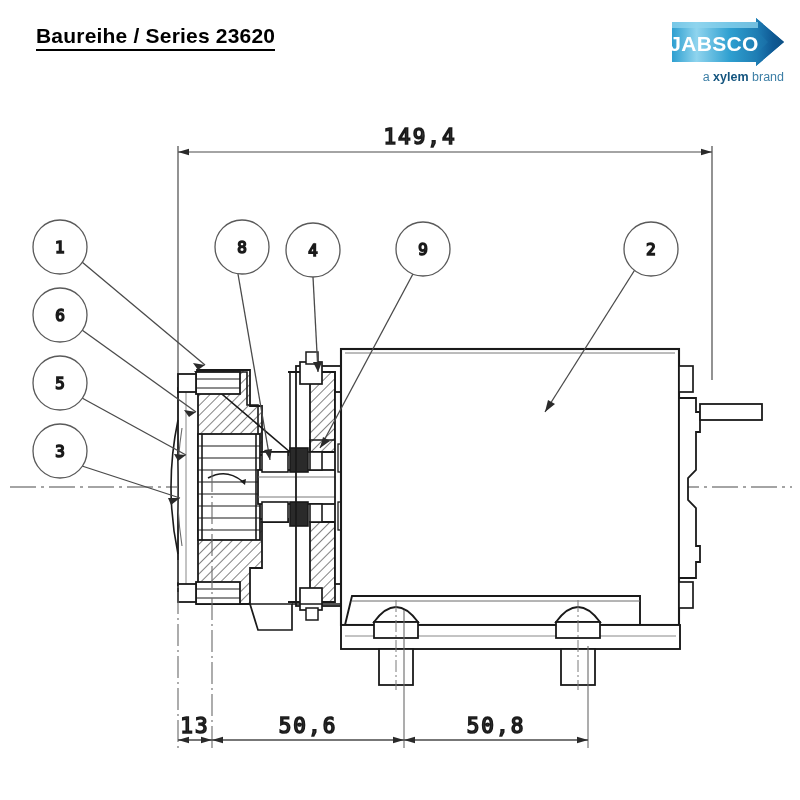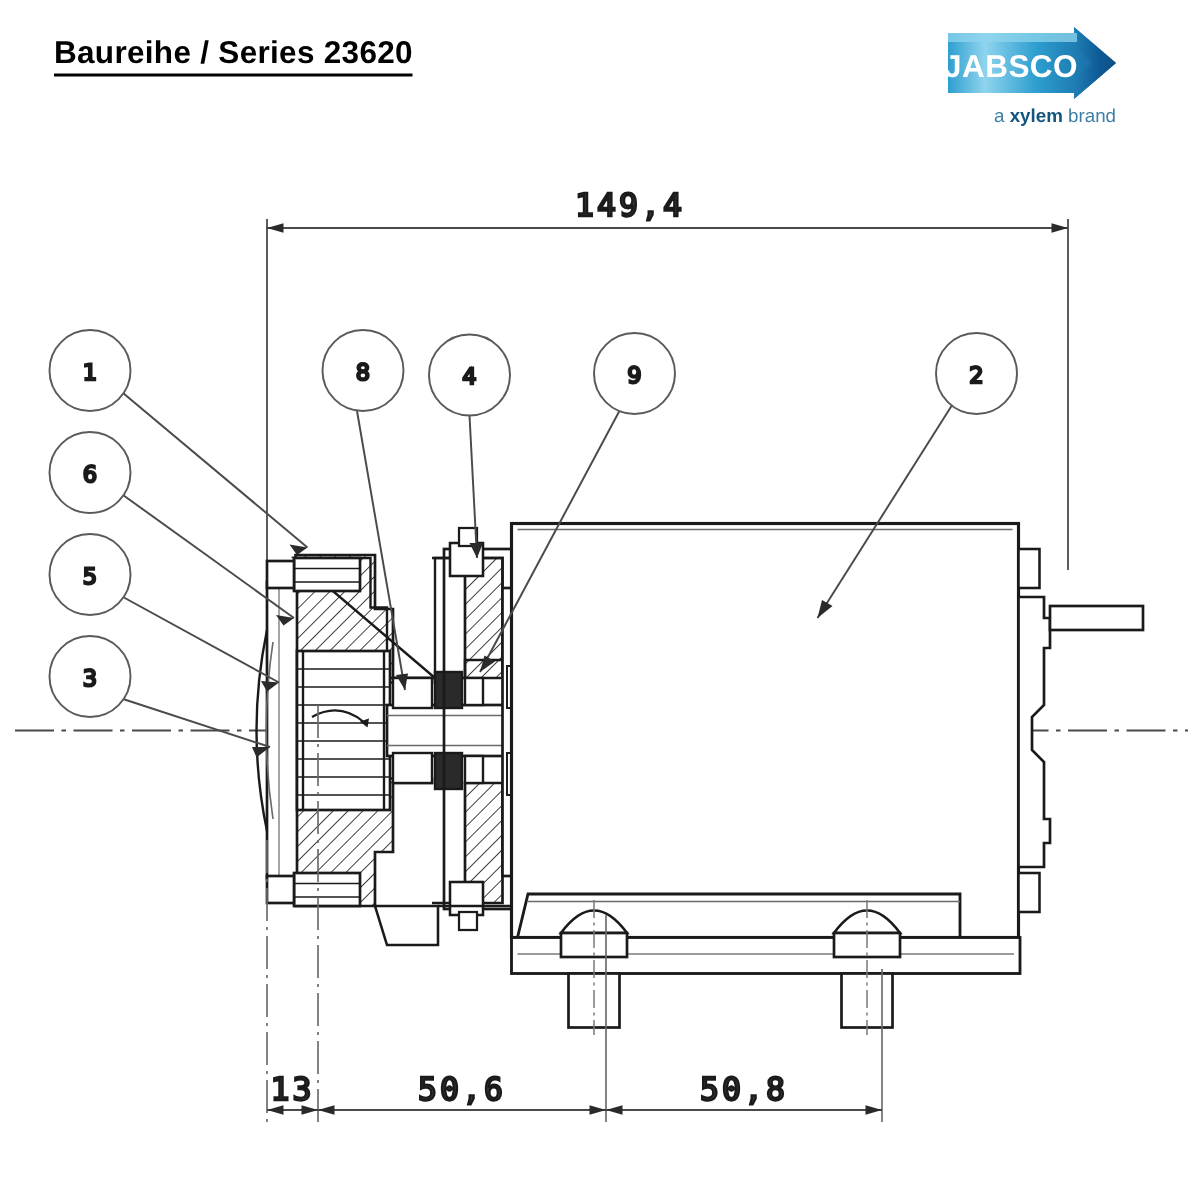--- a/index.html
+++ b/index.html
@@ -22,21 +22,21 @@
     font-weight:bold;
     color:#000;
     letter-spacing:0.2px;
     border-bottom:2.5px solid #000;
     padding-bottom:1px;
     white-space:nowrap;
   }
   
   #logo{
     position:absolute;
-    left:632px;top:18px;
+    left:672px;top:18px;
     width:112px;height:78px;
   }
   #logo .arrowwrap{
     position:relative;width:112px;height:48px;
   }
   #logo svg{display:block;}
   #logo .brandline{
     position:absolute;
     left:0;top:52px;
     width:112px;

